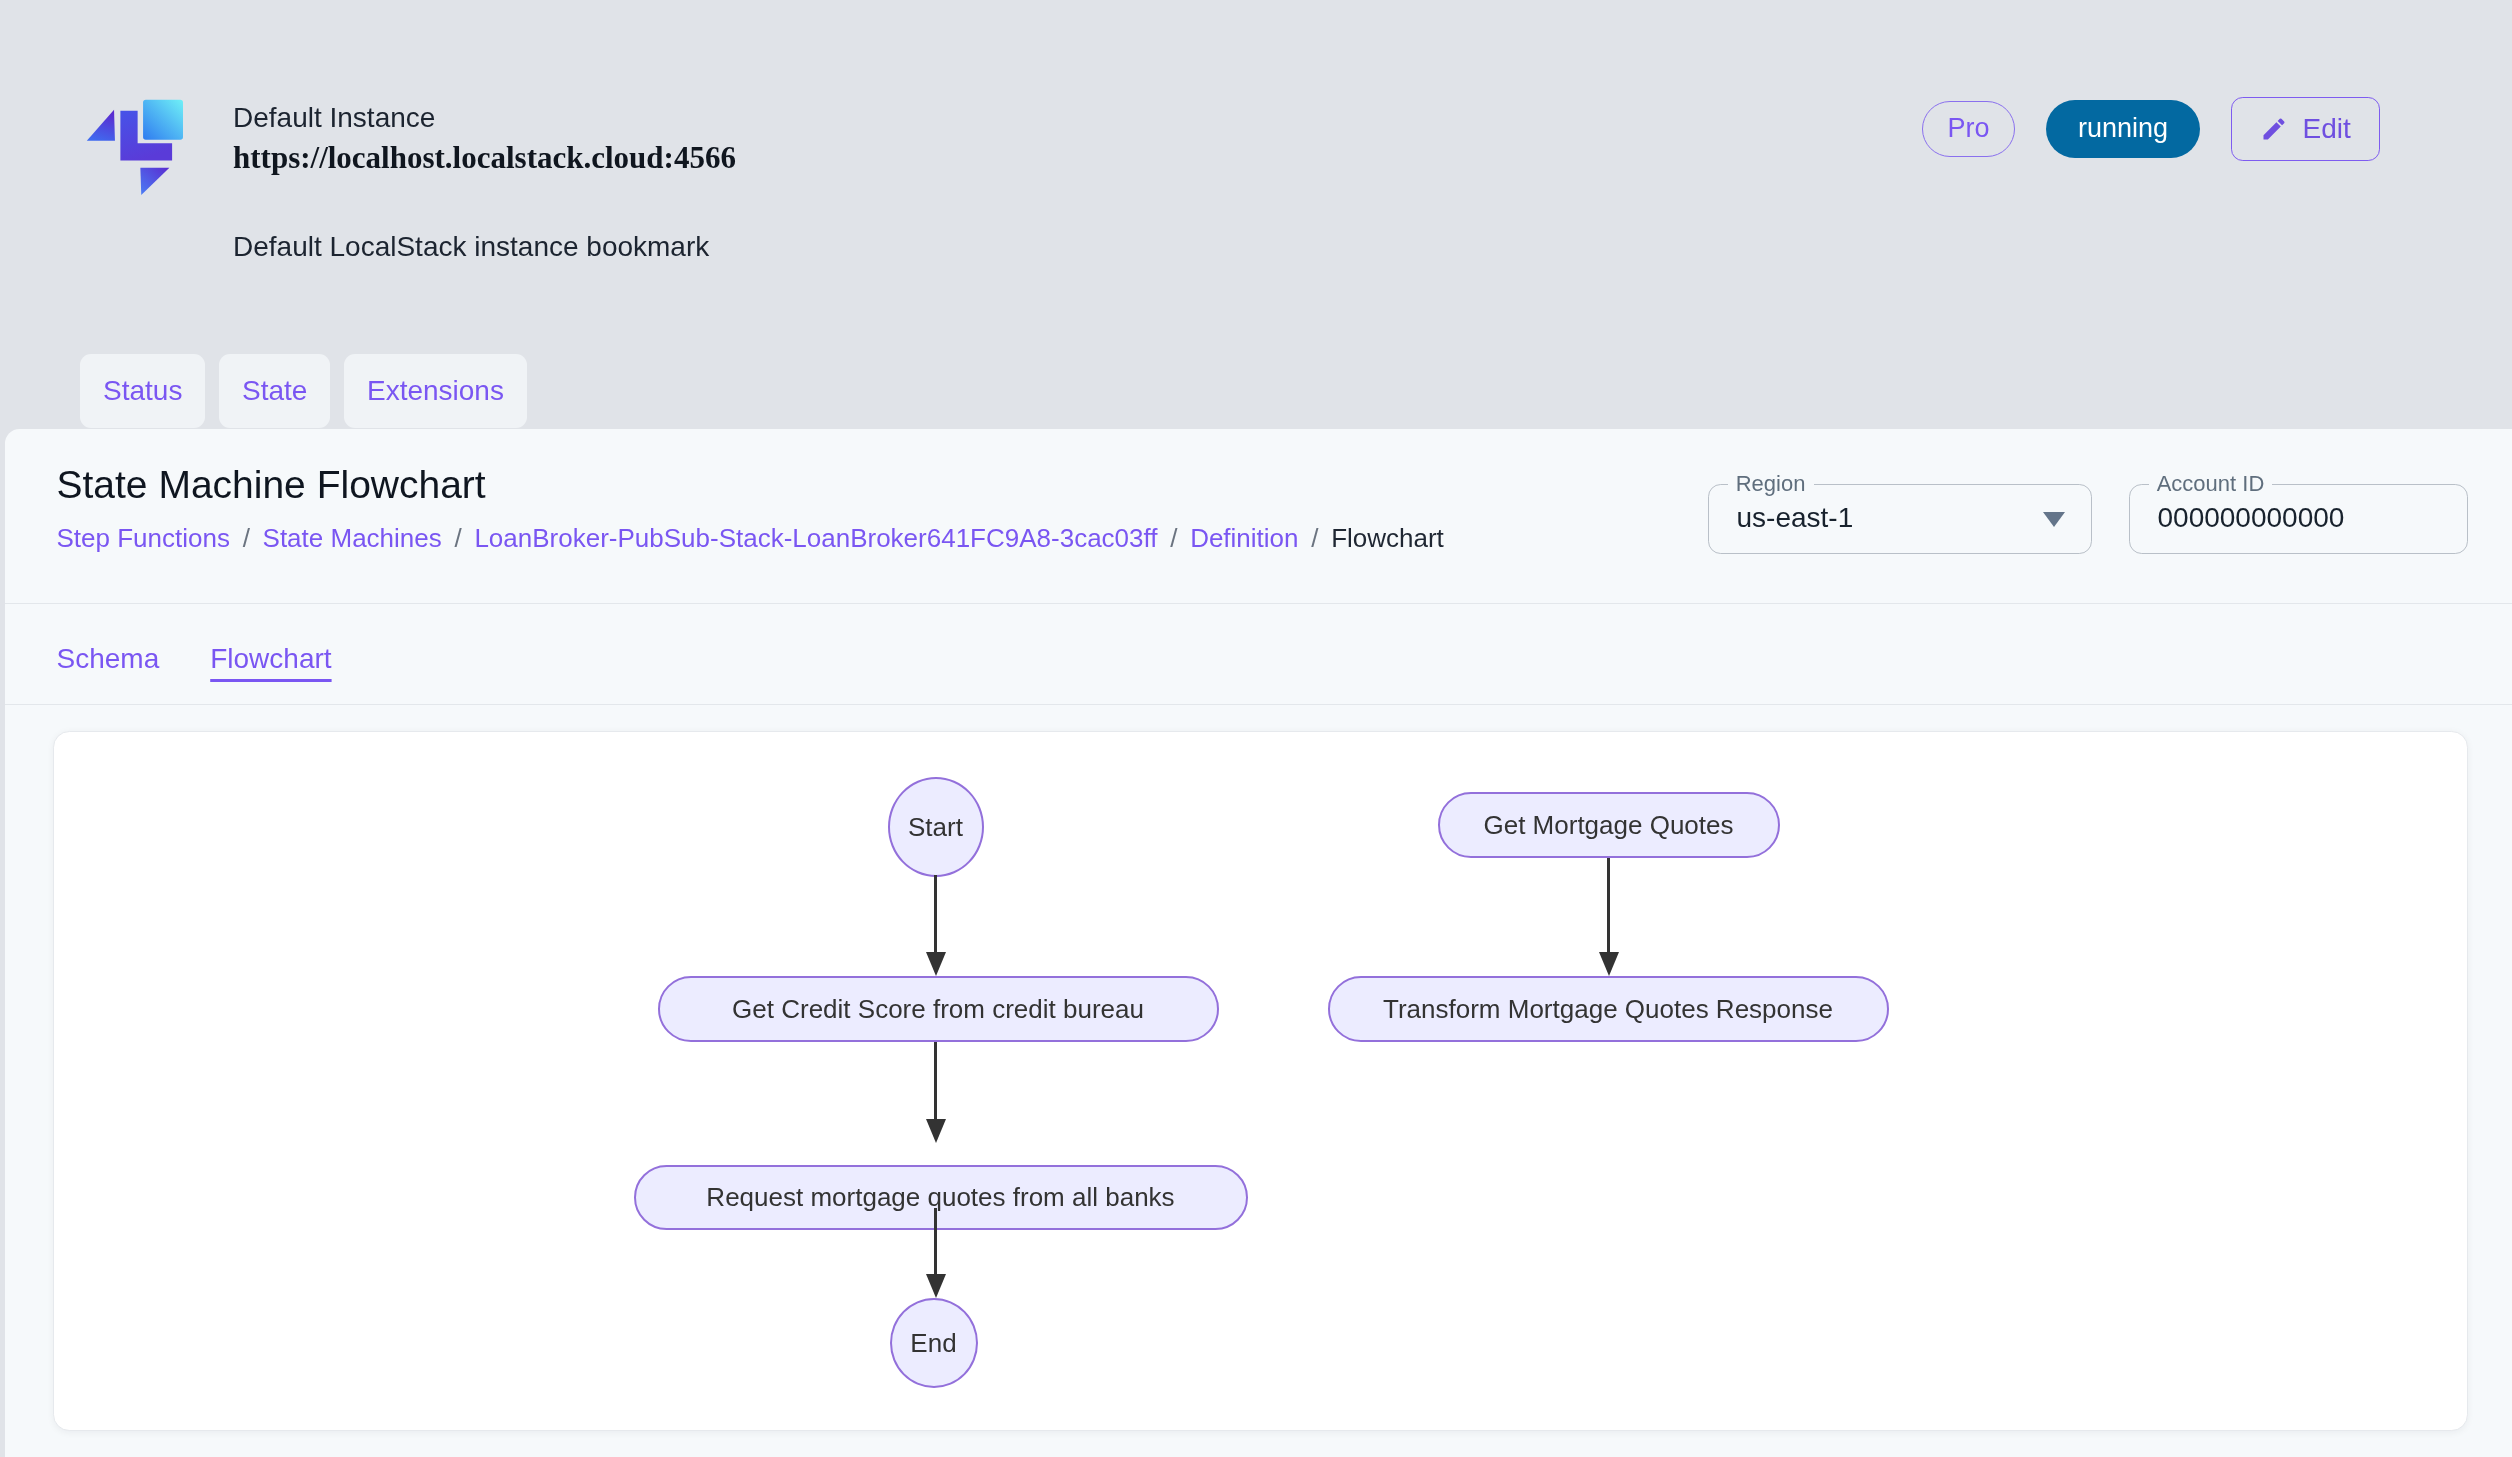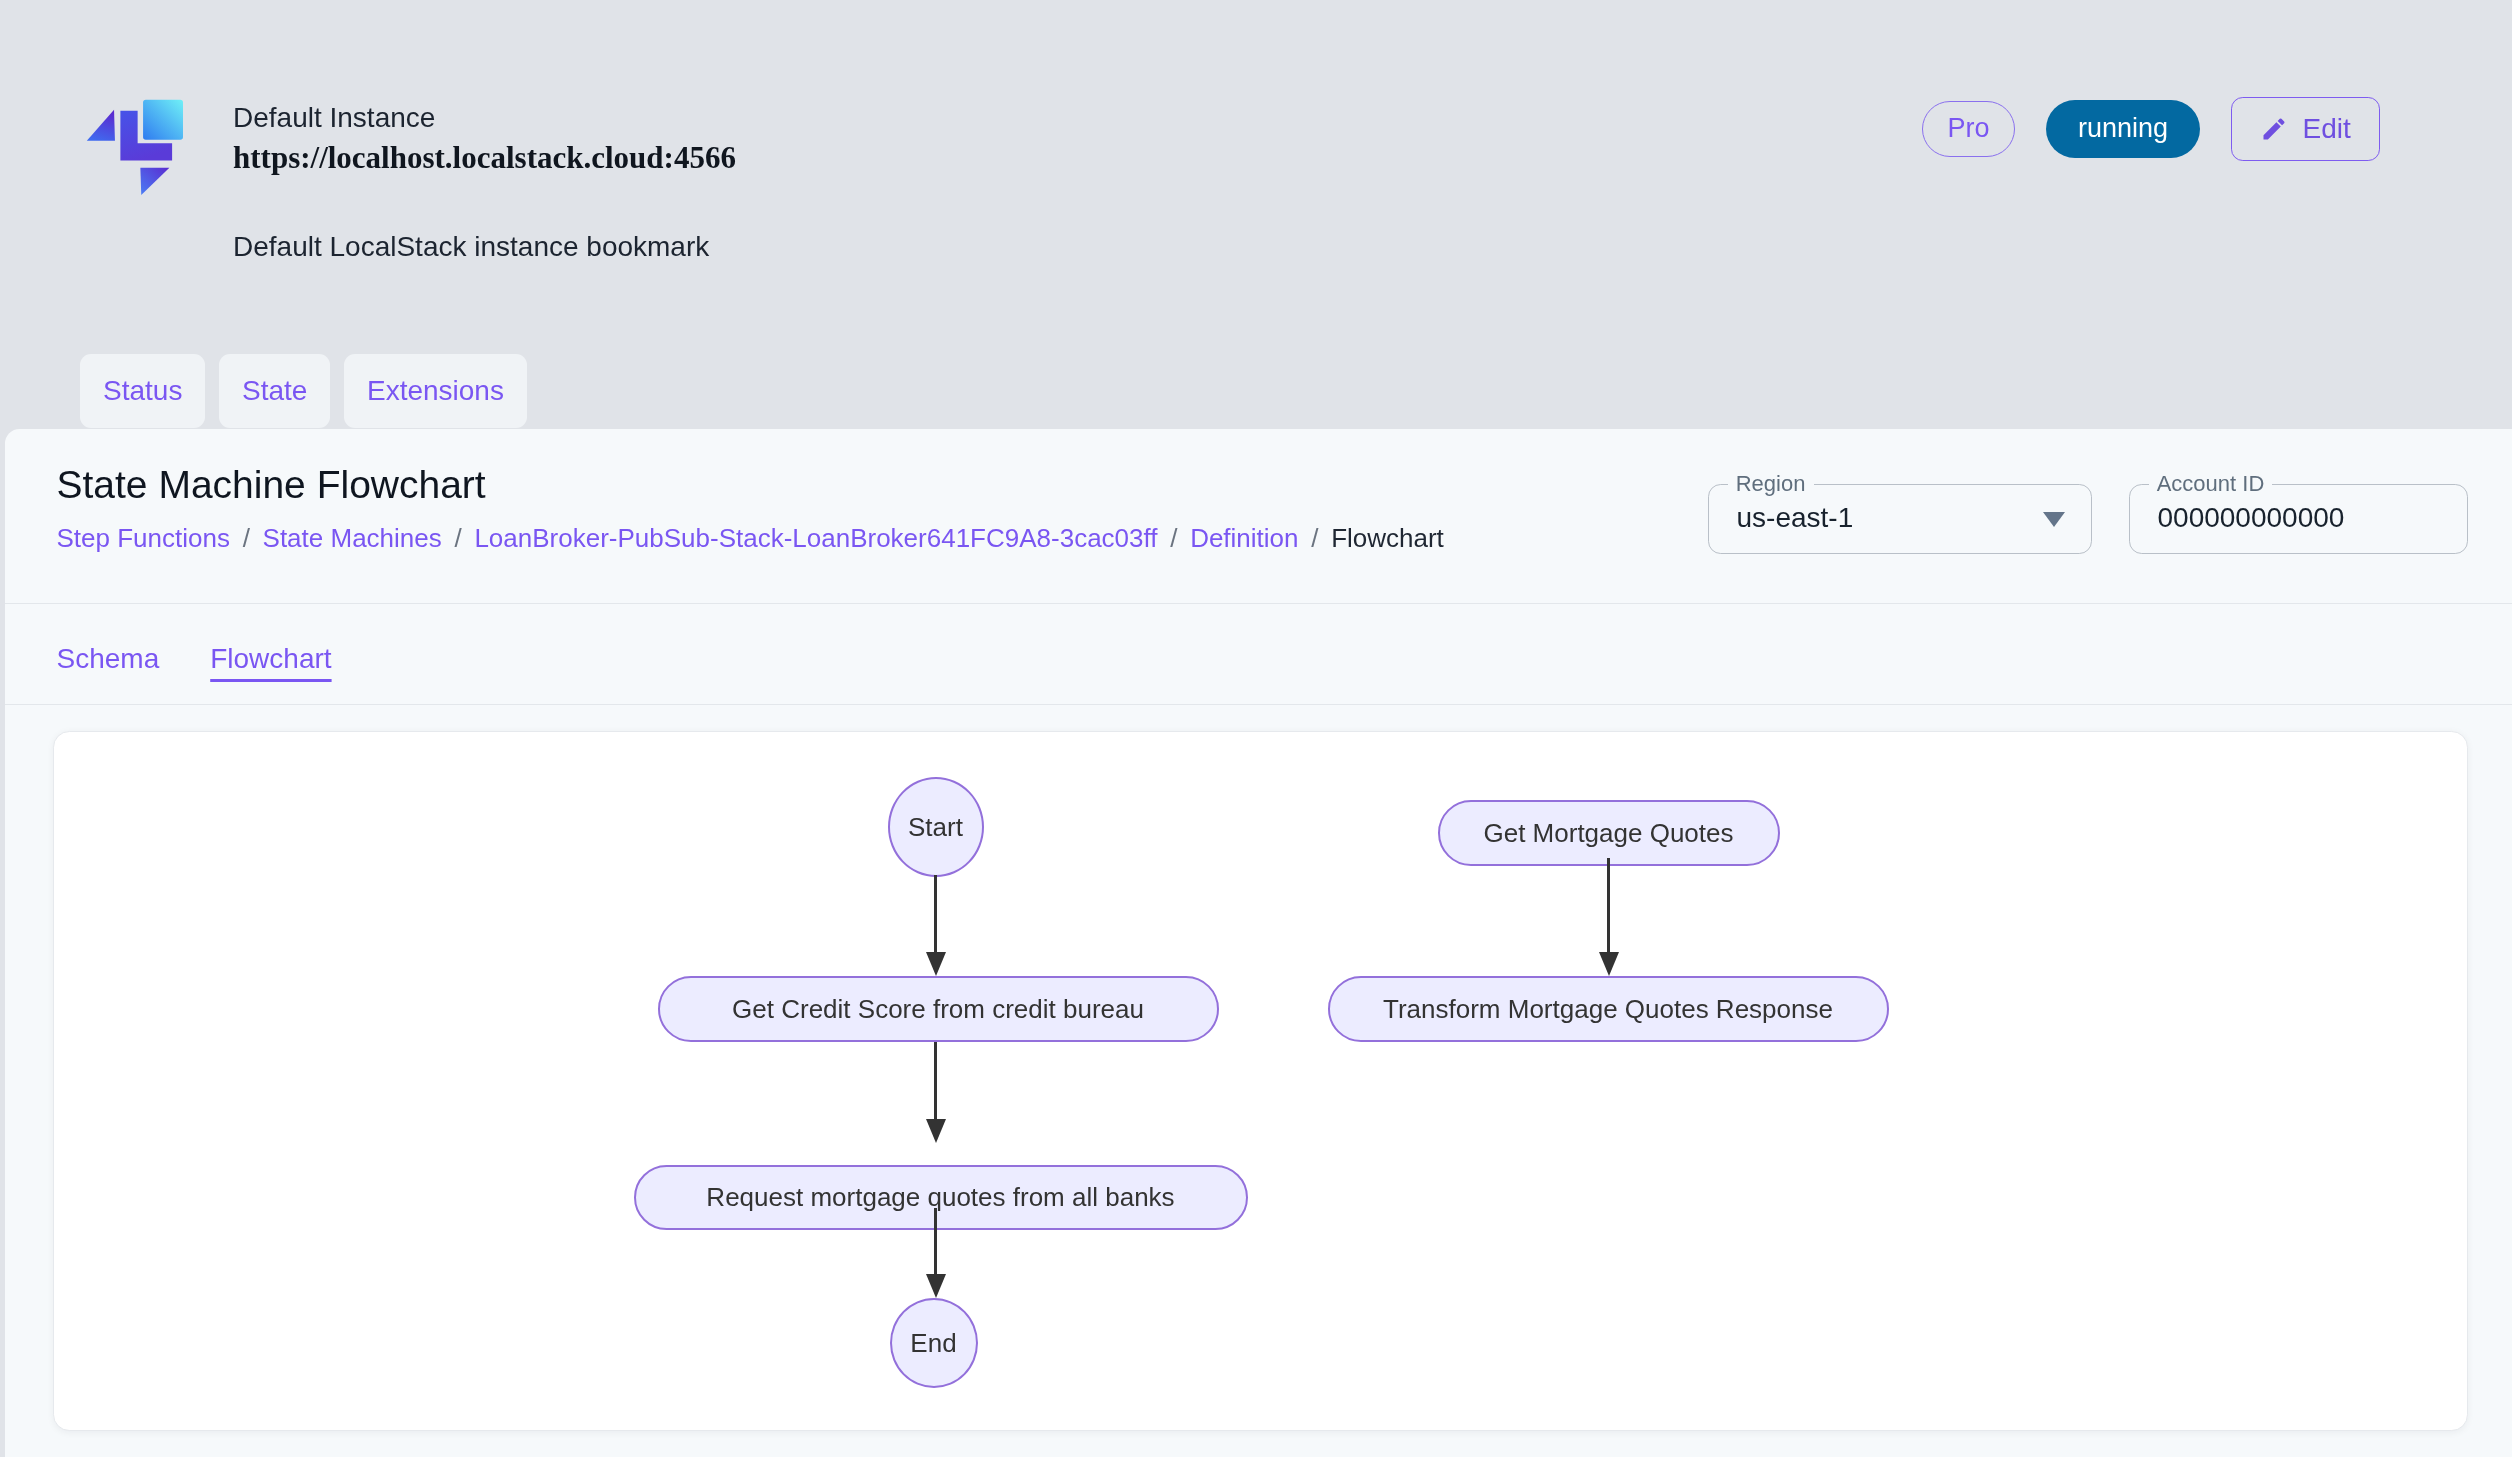--- a/index.html
+++ b/index.html
@@ -78,21 +78,21 @@
   
   .card { position:absolute; left:48px; top:302px; width:2415px; height:700px;
           background:#ffffff; border:0.9px solid #e6e9ed; border-radius:16.3px;
           box-shadow:0 1.8px 7.3px rgba(16,24,40,0.05); }
   .node { position:absolute; display:flex; align-items:center; justify-content:center;
           background:#ececff; border:2.7px solid #9370db; color:#333333; font-size:26px;
           text-align:left; white-space:nowrap; }
   .node.stadium { border-radius:34px; }
   .node.ellipse { border-radius:50%; }
   .n-start     { left:834px;  top:45px;  width:96px; height:100px; }
-  .n-gmq       { left:1384px; top:60px;  width:342px; height:66px;margin-top:8px; }
+  .n-gmq       { left:1384px; top:60px;  width:342px; height:66px; }
   .n-credit    { left:604px;  top:244px; width:561px; height:66px; }
   .n-transform { left:1274px; top:244px; width:561px; height:66px; }
   .n-request   { left:580px;  top:433px; width:614px; height:65px; }
   .n-end       { left:836px;  top:566px; width:88px;  height:90px; }
 
   .edge { position:absolute; width:20px; display:flex; flex-direction:column;
           align-items:center; }
   .edge .line { width:2.7px; flex:1; background:#333333; }
   .edge .head { width:0; height:0; border-left:10px solid transparent;
                 border-right:10px solid transparent; border-top:24.5px solid #333333; }

